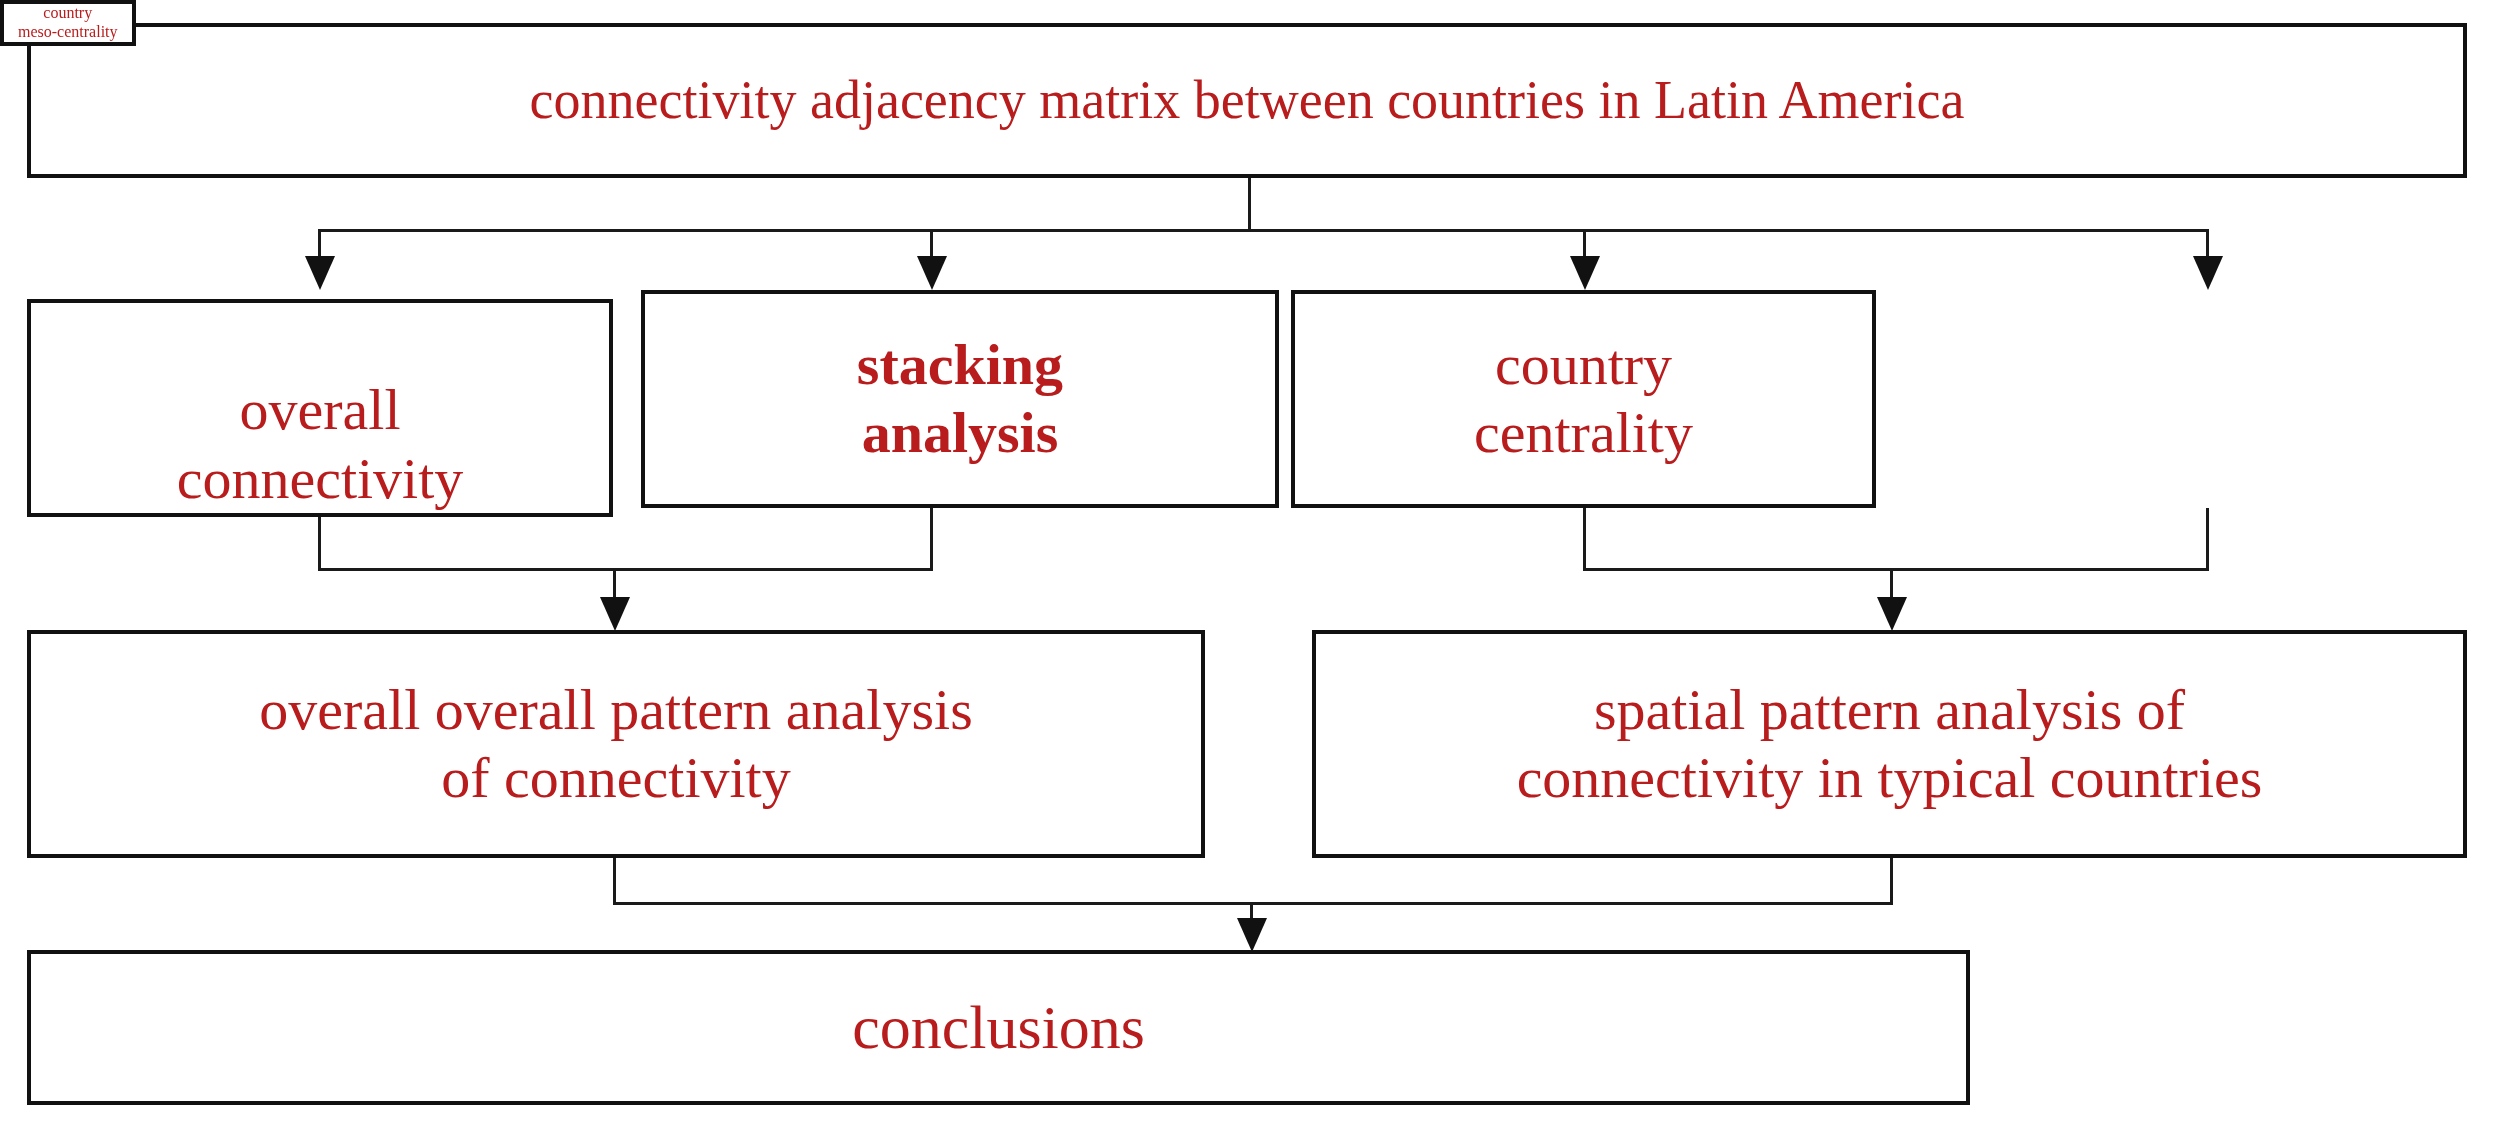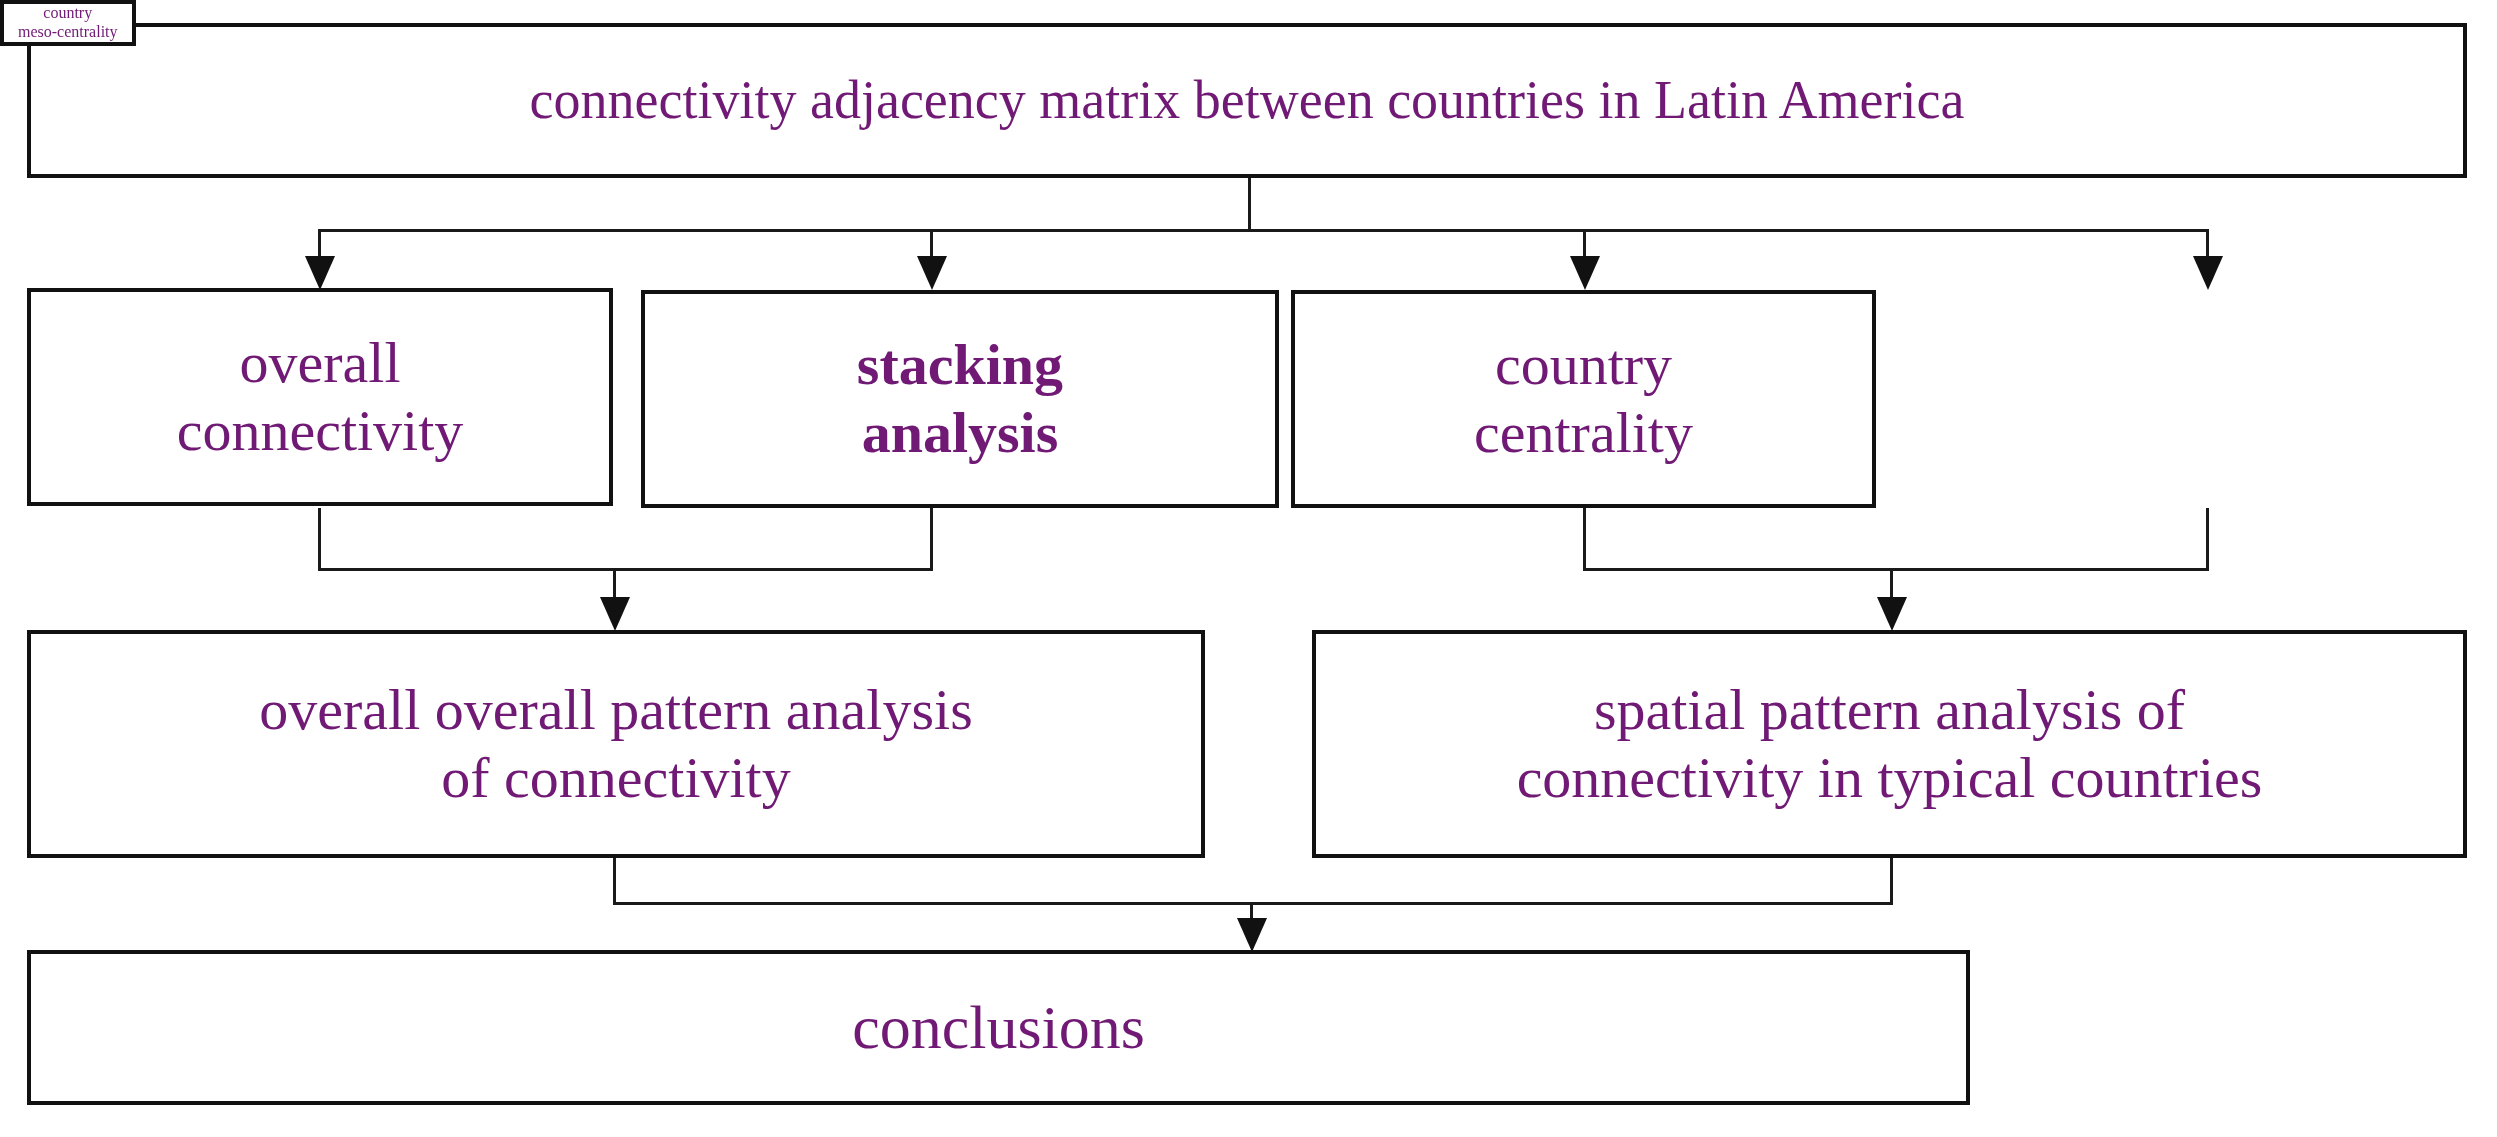--- a/index.html
+++ b/index.html
@@ -18,33 +18,33 @@
   }
   .node {
     position: absolute;
     box-sizing: border-box;
     background: #ffffff;
     border: 4px solid #111111;
     display: flex;
     align-items: center;
     justify-content: center;
     text-align: center;
-    color: #701a75;
+    color: #b91c1c;
     line-height: 1.18;
     z-index: 3;
   }
   .node .node-label {
     display: block;
     white-space: pre-line;
     padding: 0 14px;
   }
 
   
   #node-root      { left: 27px;   top: 23px;   width: 2440px; height: 155px; font-size: 54px; }
-  #node-overall-connectivity { left: 27px;  top: 288px; width: 586px;  height: 218px; font-size: 58px; }
+  #node-overall-connectivity { left: 27px;  top: 299px; width: 586px;  height: 218px; font-size: 58px; align-items: flex-end; }
   #node-stacking-analysis    { left: 641px; top: 290px; width: 638px;  height: 218px; font-size: 58px; font-weight: bold; }
   #node-country-centrality   { left: 1291px;top: 290px; width: 585px;  height: 218px; font-size: 58px; }
   #node-overall-spatial      { left: 27px;  top: 630px; width: 1178px; height: 228px; font-size: 58px; }
   #node-typical-spatial      { left: 1312px;top: 630px; width: 1155px; height: 228px; font-size: 58px; }
   #node-conclusions          { left: 27px;  top: 950px; width: 1943px; height: 155px; font-size: 62px; }
 
   
   .edge-v, .edge-h {
     position: absolute;
     background: #1a1a1a;

